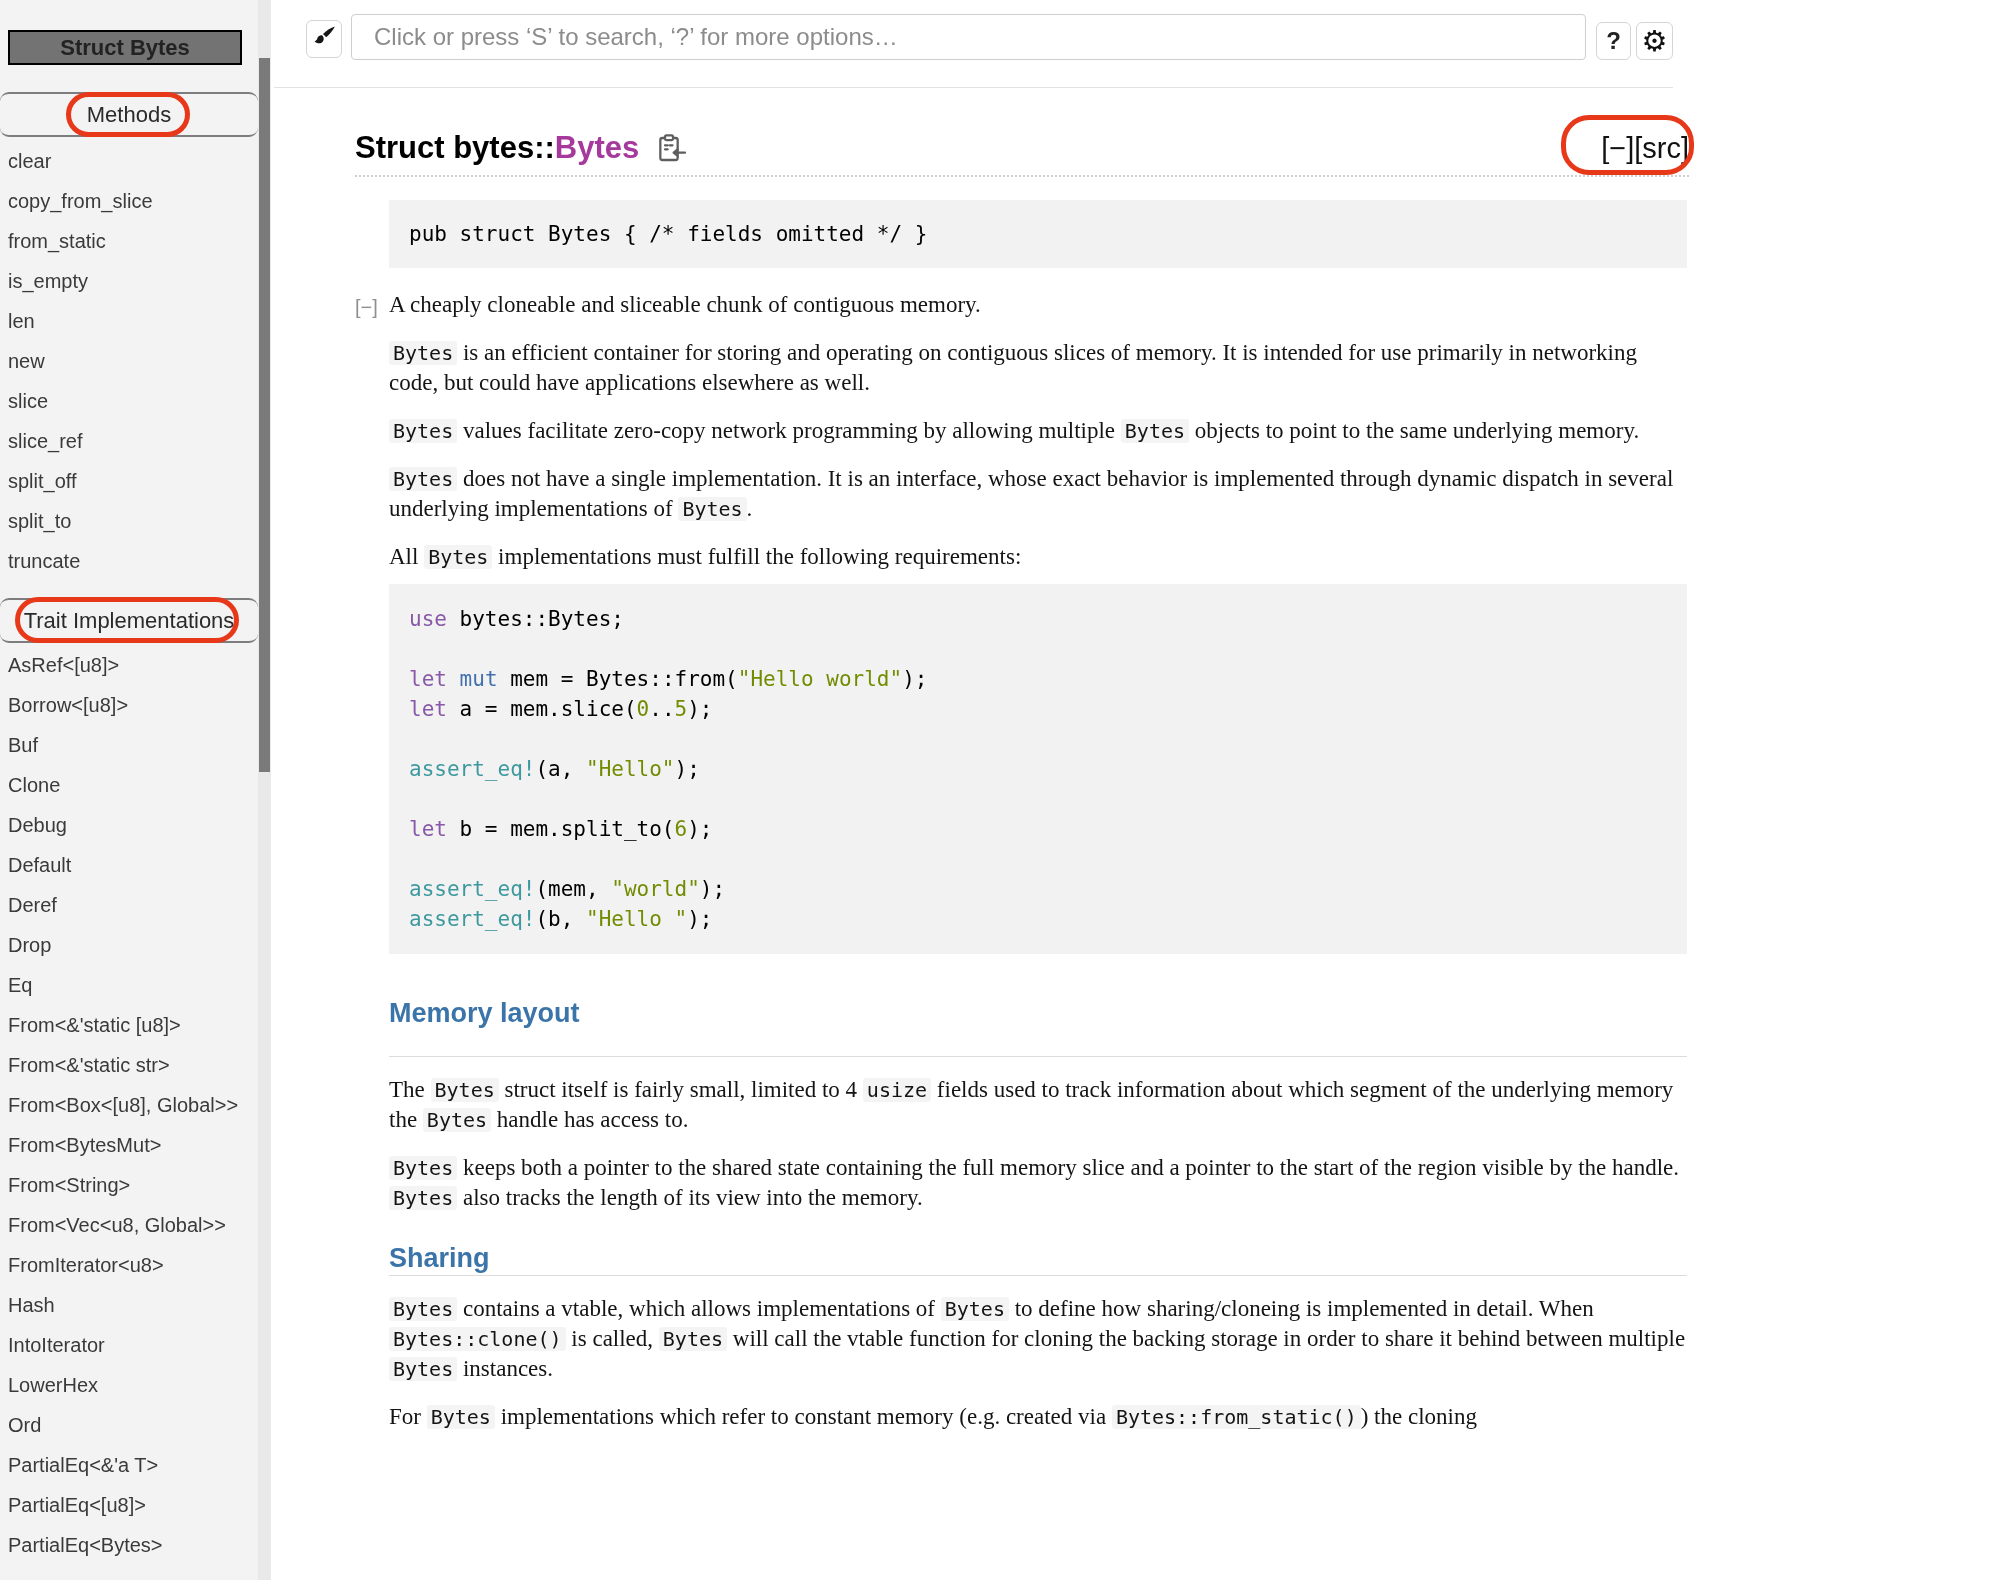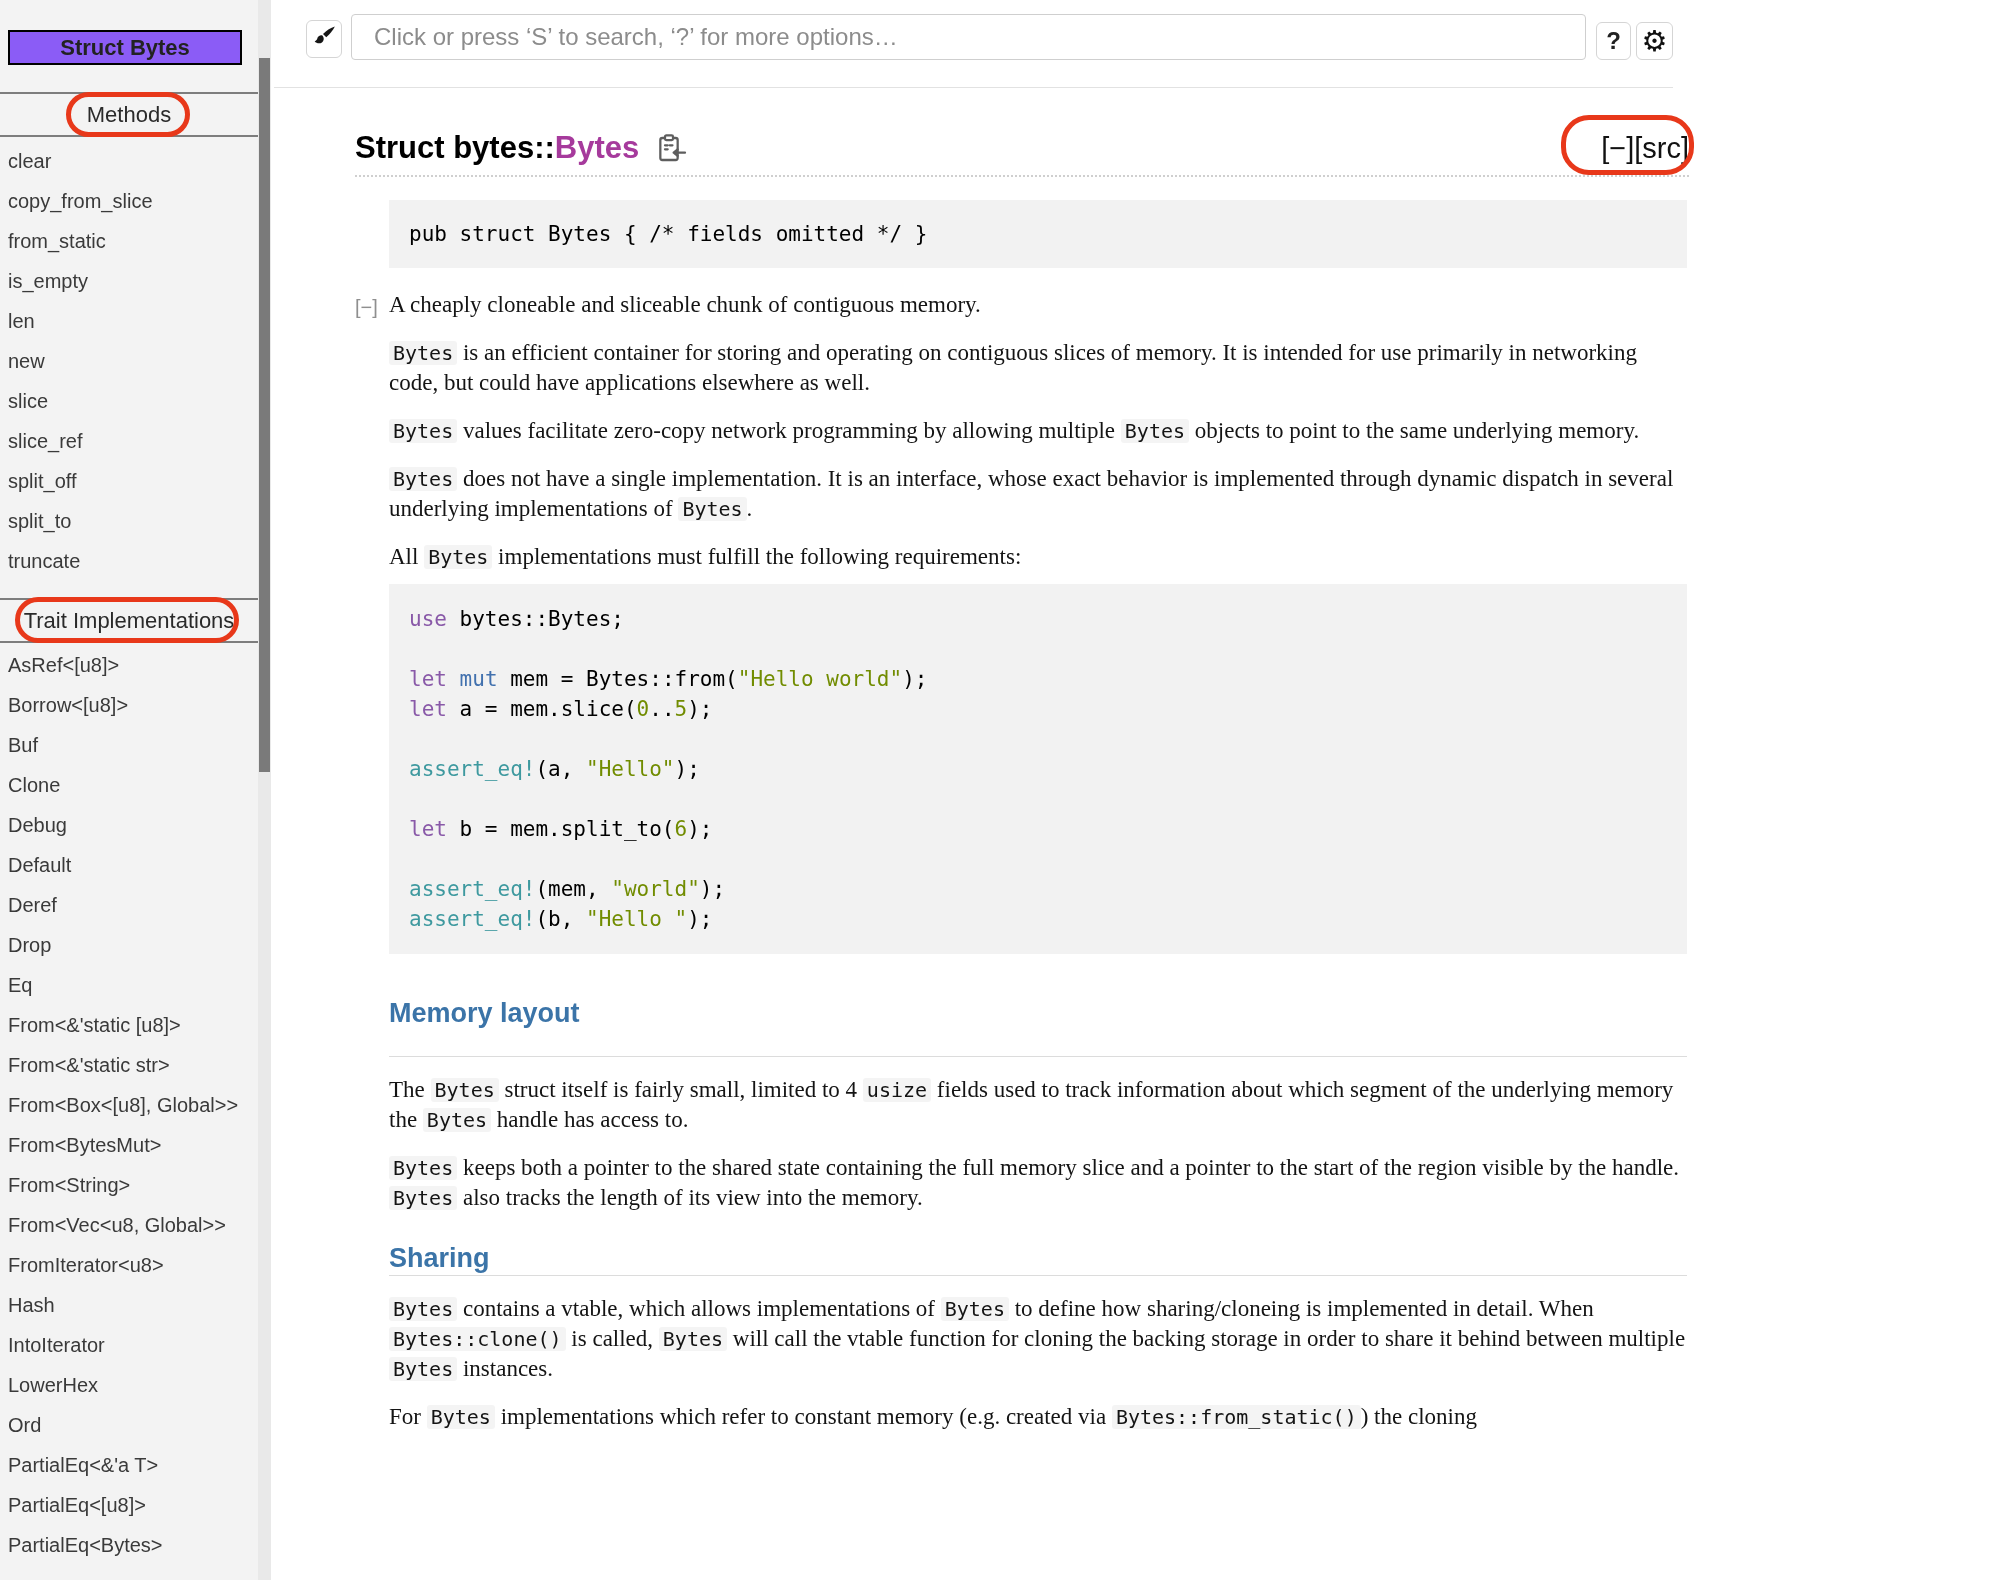--- a/index.html
+++ b/index.html
@@ -3,26 +3,26 @@
 <meta charset="utf-8">
 <style>
   * { margin:0; padding:0; box-sizing:border-box; }
   html,body { width:2000px; height:1580px; overflow:hidden; background:#fff;
               font-family:"Liberation Sans", sans-serif; }
   body { position:relative; }
 
   
   .sidebar { position:absolute; left:0; top:0; width:258px; height:1580px;
              background:#f3f3f3; }
-  .sidebar-title-box { margin:30px 16px 16px 8px; height:35px; background:#8b5cf6;
+  .sidebar-title-box { margin:30px 16px 16px 8px; height:35px; background:#737373;
              border:2px solid #000; display:flex; align-items:center; justify-content:center;
              font-size:22px; font-weight:600; color:#222; }
   .sidebar-header { margin-top:27px; height:45px; border-top:2px solid #7d7d7d;
              border-bottom:2px solid #7d7d7d; display:flex; align-items:center;
-             justify-content:center; font-size:22px; color:#2a2a2a; cursor:pointer; }
+             justify-content:center; font-size:22px; color:#2a2a2a; cursor:pointer;border-radius:9px; }
   .sidebar-header.second { margin-top:17px; }
   .side-list { list-style:none; margin-top:4px; }
   .side-list.traits { margin-top:2px; }
   .side-list li { height:40px; display:flex; align-items:center; padding-left:8px; }
   .side-list a { font-size:20px; color:#3a3a3a; text-decoration:none; cursor:pointer; }
 
   .sidebar-scrollbar { position:absolute; left:258px; top:0; width:13px; height:1580px;
              background:#e9e9e9; }
   .sidebar-scrollbar .thumb { position:absolute; left:1px; top:58px; width:11px;
              height:714px; background:#7a7a7a; }

